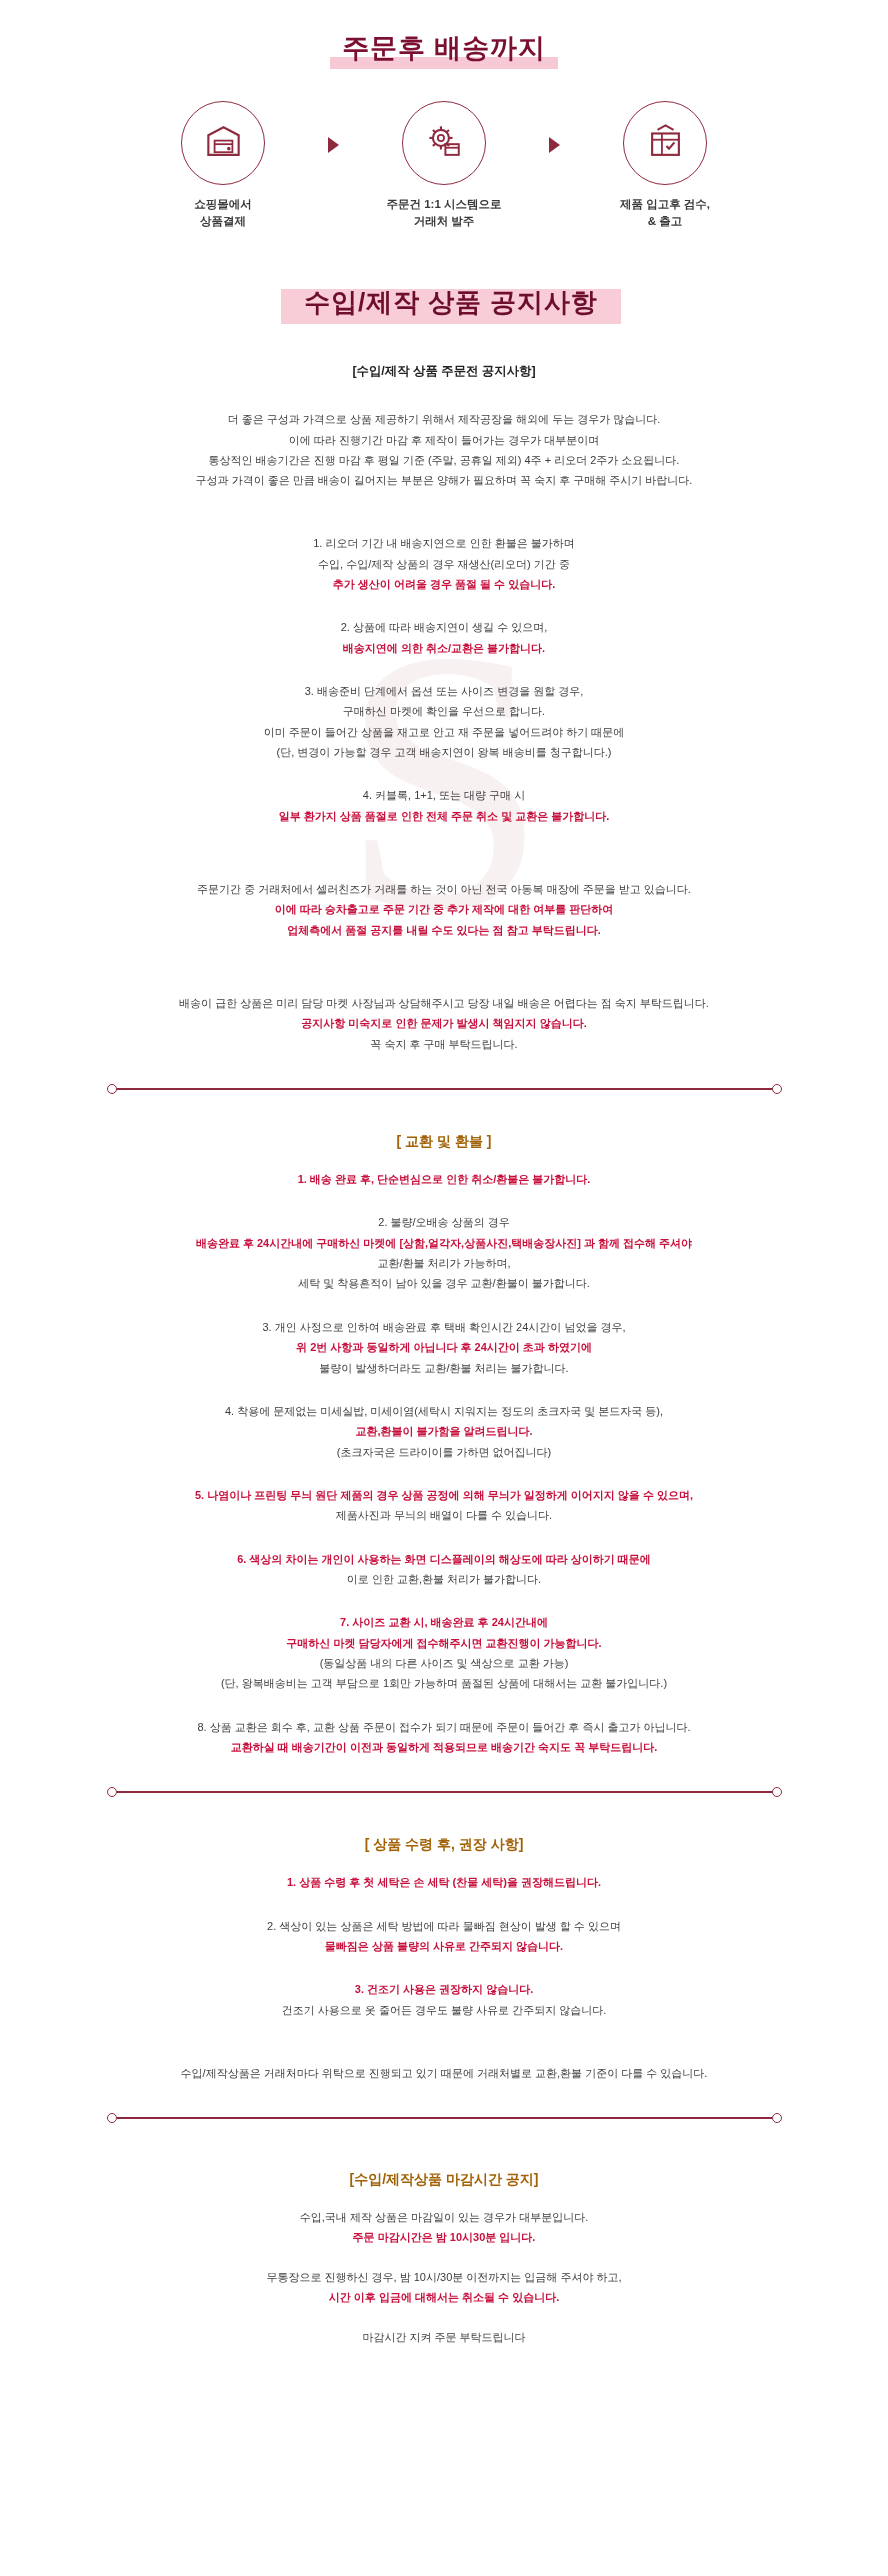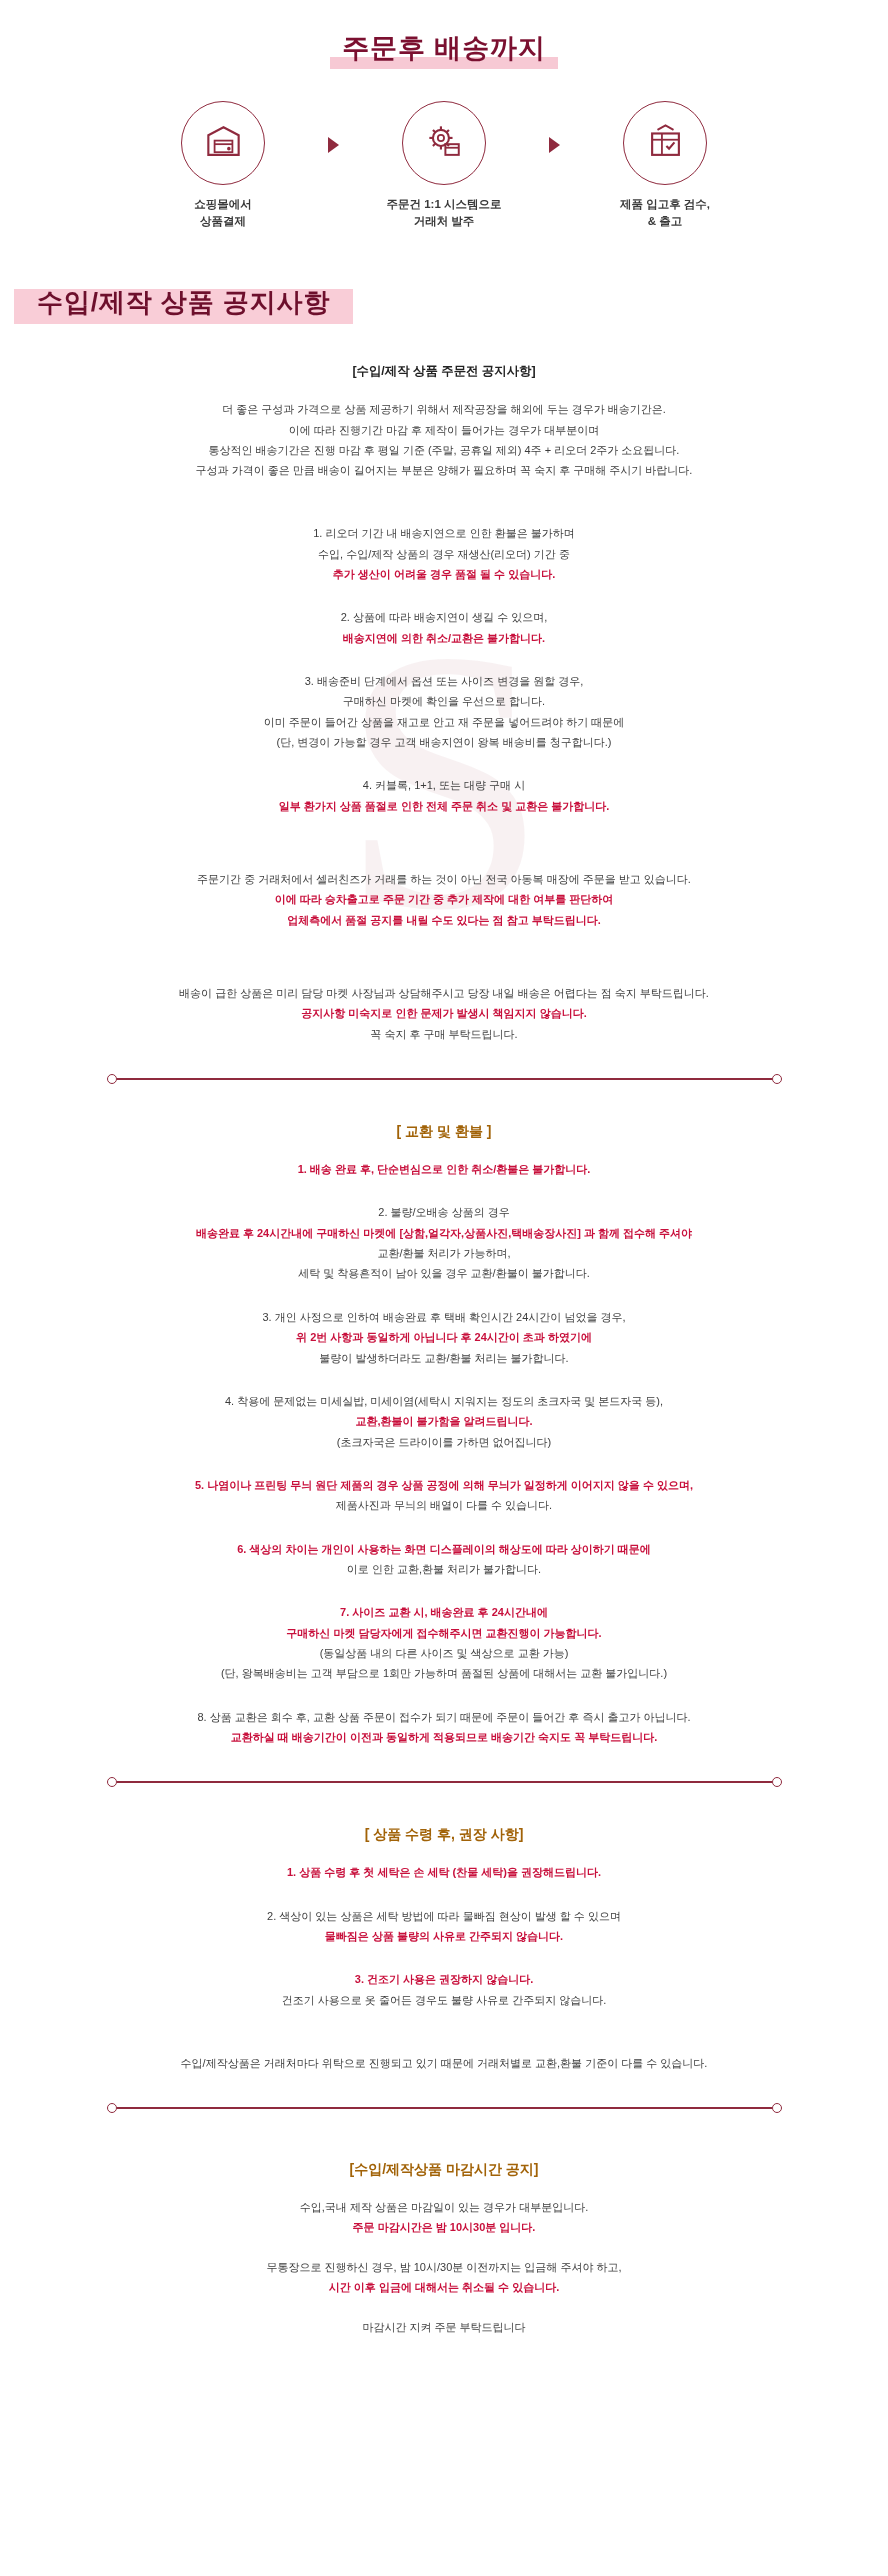--- a/index.html
+++ b/index.html
@@ -88,20 +88,21 @@
   .tri {
     width: 0; height: 0;
     border-left: 11.5px solid #8f2a3e;
     border-top: 8px solid transparent;
     border-bottom: 8px solid transparent;
   }
 
   
   .section-heading {
     margin-top: 50px;
+    text-align: center;
     margin-left: 14px;
   }
   .section-heading .hbox {
     display: inline-block;
     position: relative;
     padding: 5.3px 23px 7px 23px;
   }
   .section-heading .hbar {
     position: absolute;
     left: 0; right: 0;
@@ -141,21 +142,21 @@
     padding-top: 36px;
     text-align: center;
   }
   .blk {
     margin-bottom: 23px;
   }
   .blk-title {
     font-size: 12.4px;
     font-weight: bold;
     color: #222222;
-    margin-bottom: 19px;
+    margin-bottom: 29px;
   }
   p.line {
     font-size: 11px;
     line-height: 1.85;
     margin: 0;
     color: #3c3c3c;
   }
   p.line.red {
     color: #c8103c;
     font-weight: bold;
@@ -284,21 +285,21 @@
     <div class="hbox">
       <span class="hbar"></span>
       <span class="htxt">수입/제작 상품 공지사항</span>
     </div>
   </div>
 
   <div class="content">
 
     <div class="blk">
       <div class="blk-title">[수입/제작 상품 주문전 공지사항]</div>
-      <p class="line">더 좋은 구성과 가격으로 상품 제공하기 위해서 제작공장을 해외에 두는 경우가 배송기간은.</p>
+      <p class="line">더 좋은 구성과 가격으로 상품 제공하기 위해서 제작공장을 해외에 두는 경우가 많습니다.</p>
       <p class="line">이에 따라 진행기간 마감 후 제작이 들어가는 경우가 대부분이며</p>
       <p class="line">통상적인 배송기간은 진행 마감 후 평일 기준 (주말, 공휴일 제외) 4주 + 리오더 2주가 소요됩니다.</p>
       <p class="line">구성과 가격이 좋은 만큼 배송이 길어지는 부분은 양해가 필요하며 꼭 숙지 후 구매해 주시기 바랍니다.</p>
     </div>
 
     <div class="gap-m"></div>
 
     <div class="blk">
       <p class="line">1. 리오더 기간 내 배송지연으로 인한 환불은 불가하며</p>
       <p class="line">수입, 수입/제작 상품의 경우 재생산(리오더) 기간 중</p>

